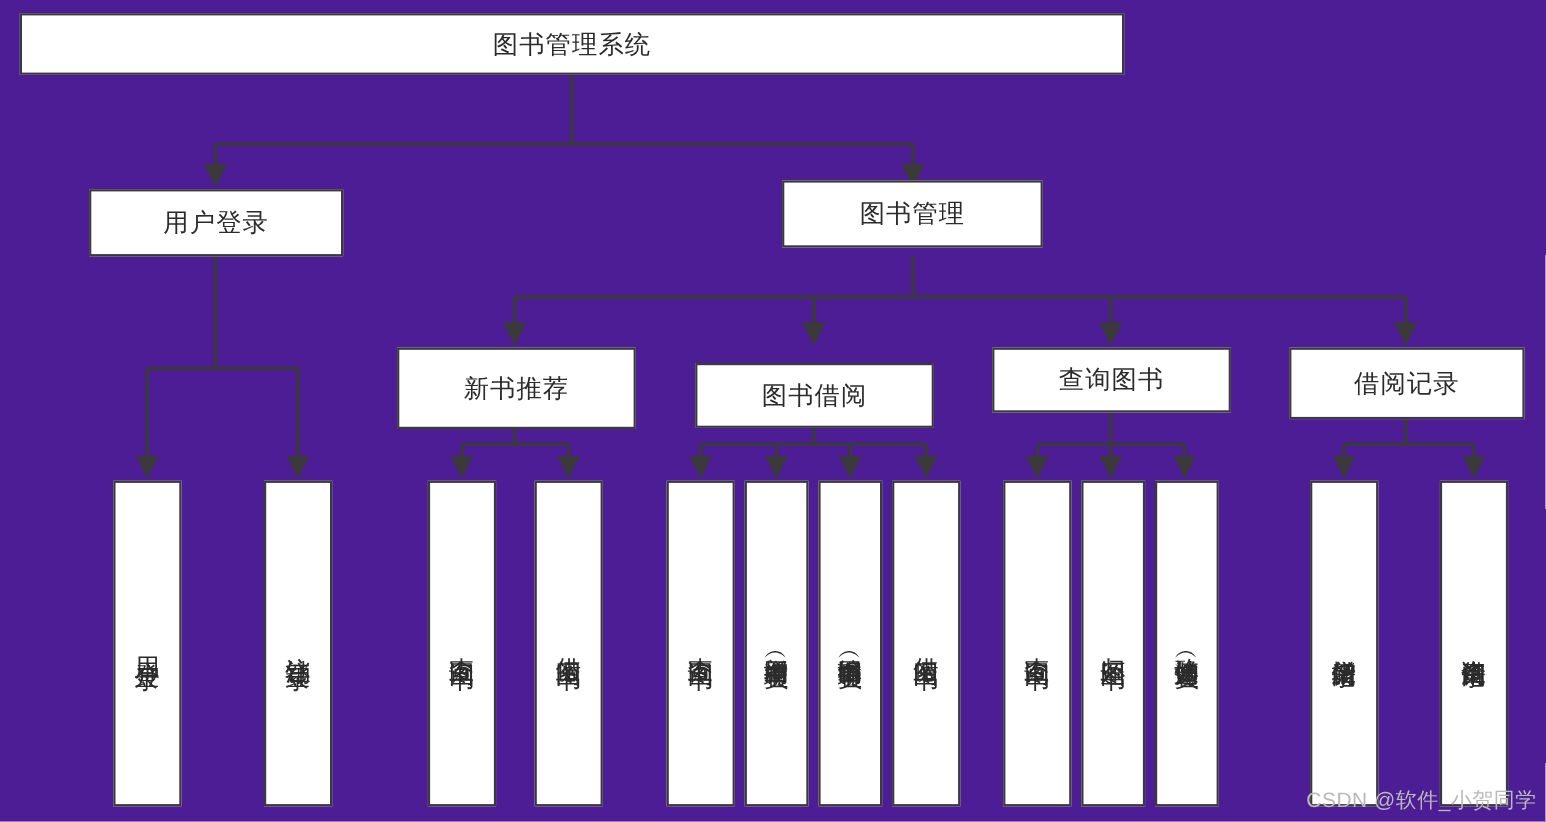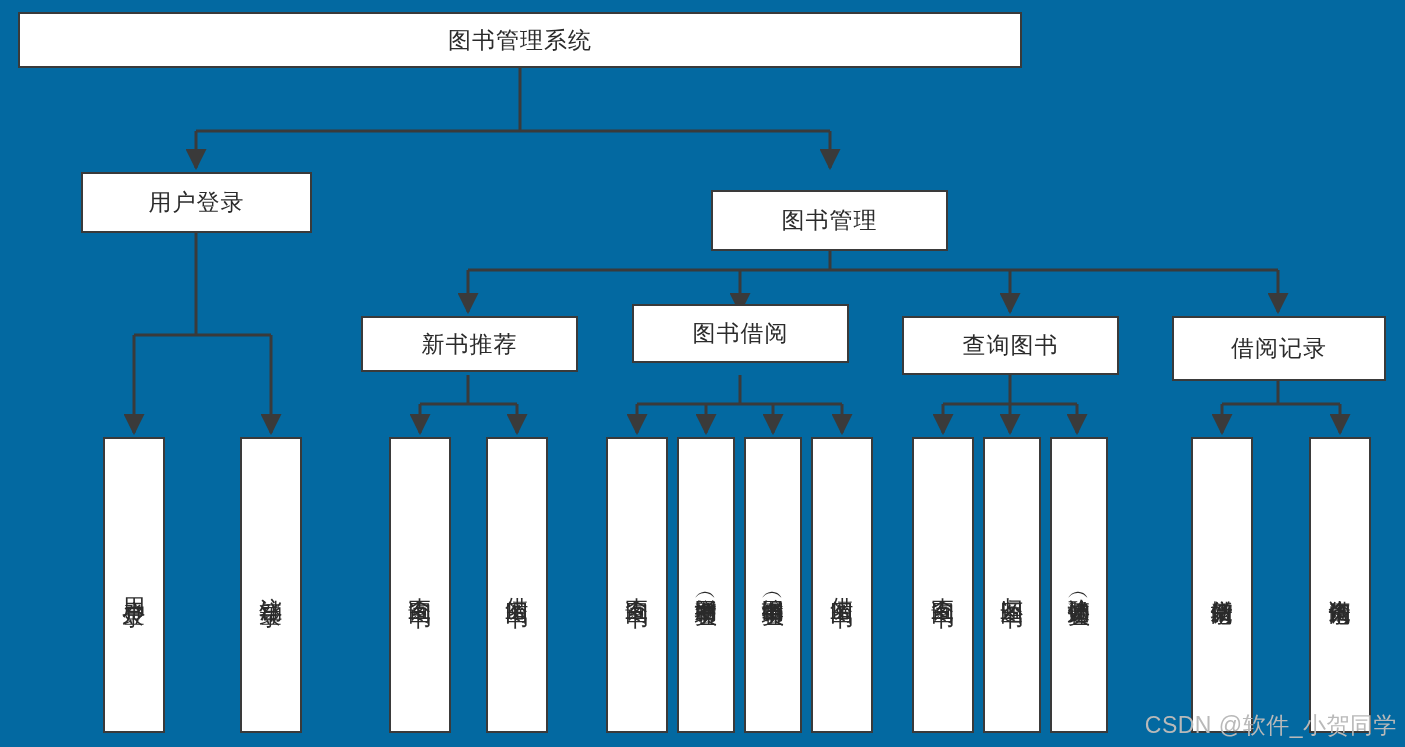--- a/index.html
+++ b/index.html
@@ -8,21 +8,21 @@
     padding: 0;
     background: #ffffff;
   }
   body {
     font-family: "Liberation Sans", "DejaVu Sans", sans-serif;
   }
   #canvas {
     position: relative;
     width: 1405px;
     height: 747px;
-    background: #0369a1;
+    background: #4c1d95;
     overflow: hidden;
   }
   #diagram-svg {
     position: absolute;
     left: 0;
     top: 0;
     width: 1405px;
     height: 747px;
   }
   .node {
@@ -51,21 +51,21 @@
     text-align: center;
   }
   .node-v.tight {
     letter-spacing: 1px;
     font-size: 22px;
   }
   #watermark {
     position: absolute;
     right: 8px;
     bottom: 6px;
-    font-size: 23px;
+    font-size: 19px;
     color: #b9b9b9;
     letter-spacing: 0.5px;
     white-space: nowrap;
     pointer-events: none;
   }
 </style>
 </head>
 <body>
 
 <div id="canvas">
@@ -122,28 +122,28 @@
     </g>
   </svg>
 
   <div class="node node-h" style="left:18px; top:12px; width:1004px; height:56px;">
     <span>图书管理系统</span>
   </div>
 
   <div class="node node-h" style="left:81px; top:172px; width:231px; height:61px;">
     <span>用户登录</span>
   </div>
-  <div class="node node-h" style="left:711px; top:190px; width:237px; height:61px;">
+  <div class="node node-h" style="left:711px; top:164px; width:237px; height:61px;">
     <span>图书管理</span>
   </div>
 
-  <div class="node node-h" style="left:361px; top:316px; width:217px; height:56px;">
+  <div class="node node-h" style="left:361px; top:316px; width:217px; height:74px;">
     <span>新书推荐</span>
   </div>
-  <div class="node node-h" style="left:632px; top:304px; width:217px; height:59px;">
+  <div class="node node-h" style="left:632px; top:330px; width:217px; height:59px;">
     <span>图书借阅</span>
   </div>
   <div class="node node-h" style="left:902px; top:316px; width:217px; height:59px;">
     <span>查询图书</span>
   </div>
   <div class="node node-h" style="left:1172px; top:316px; width:214px; height:65px;">
     <span>借阅记录</span>
   </div>
 
   <div class="node" style="left:103px; top:437px; width:62px; height:296px;">

